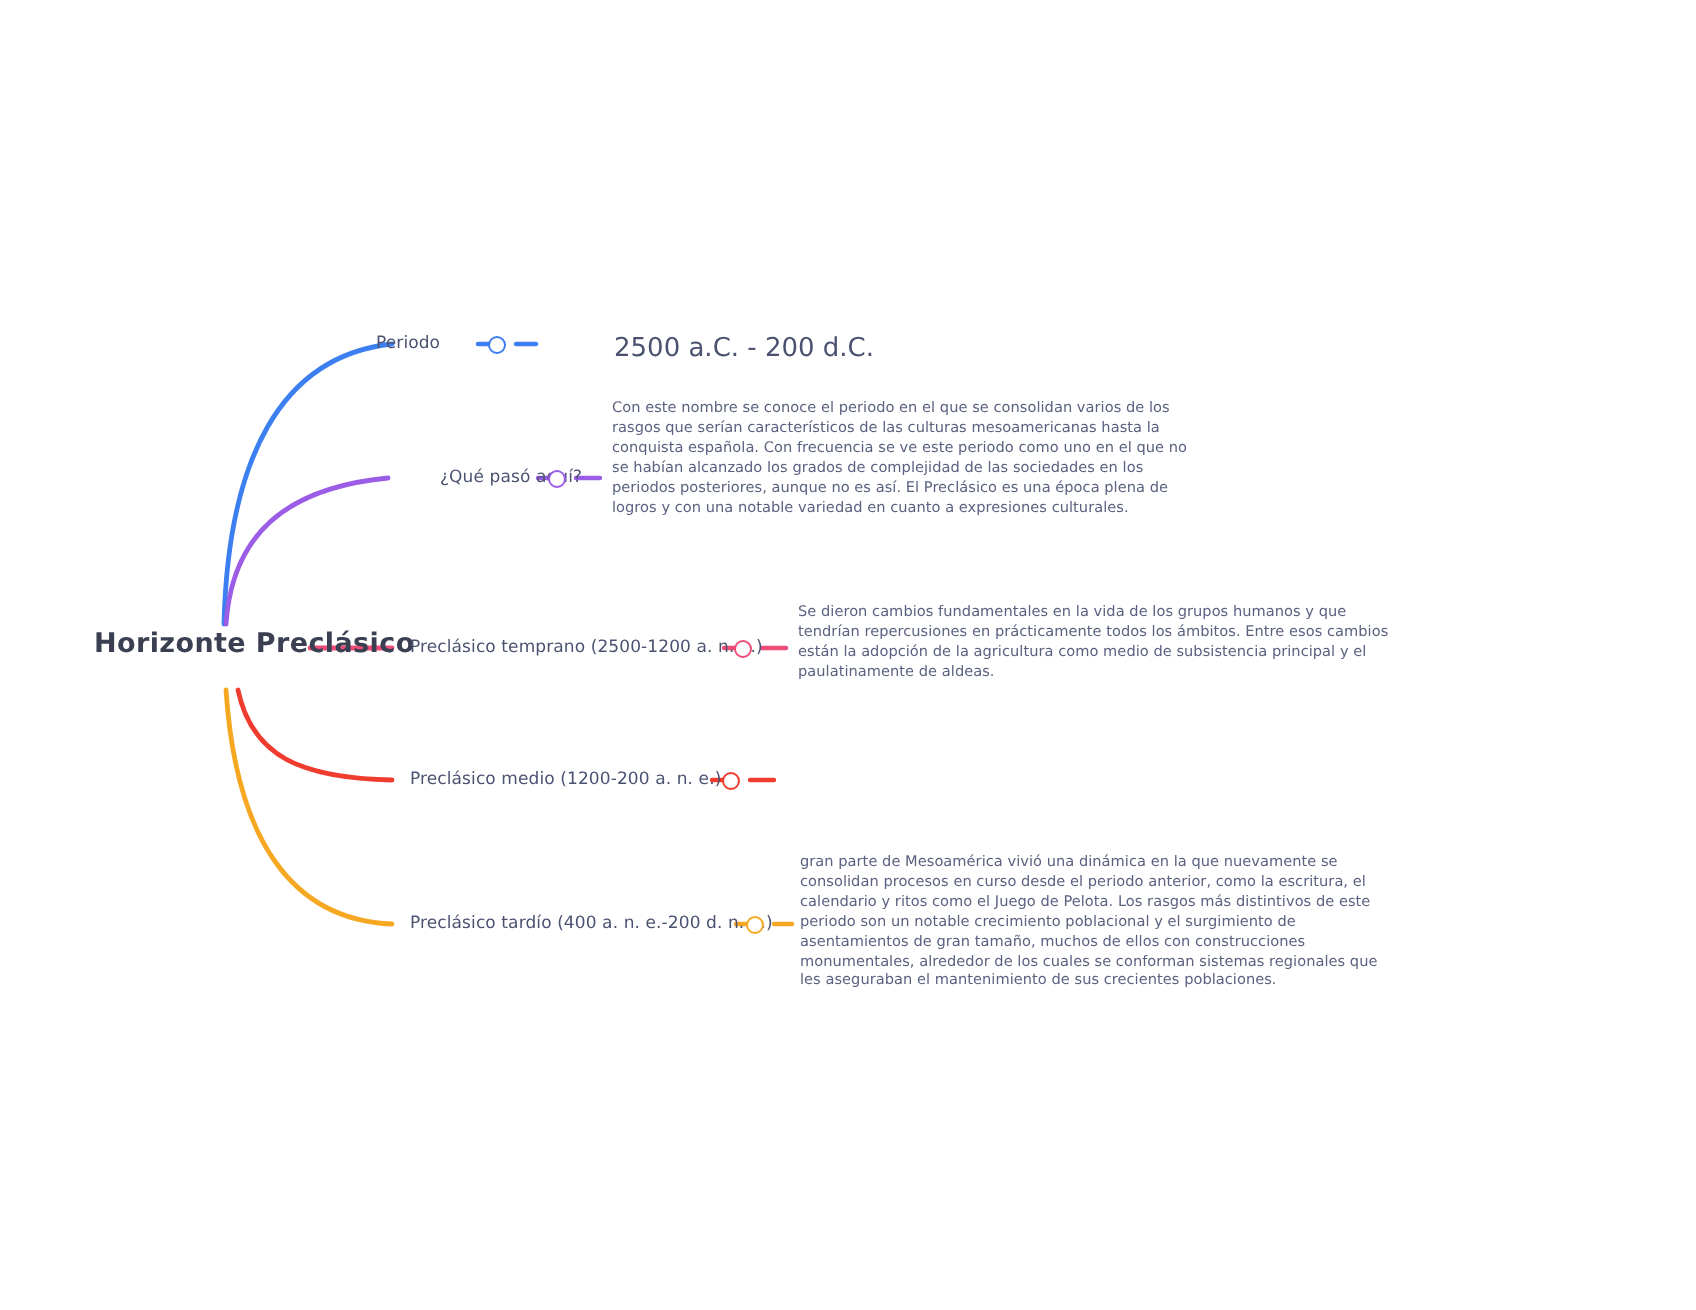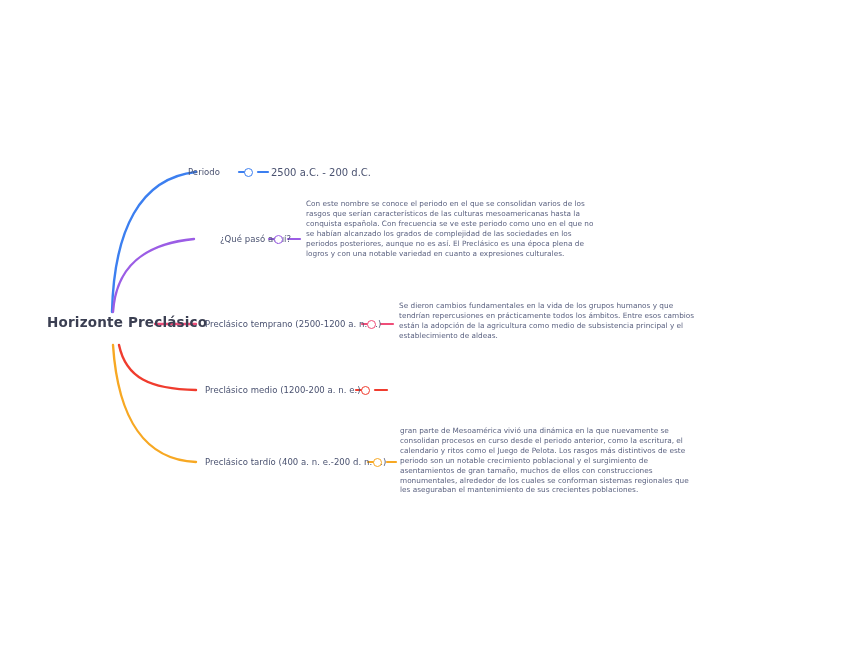--- a/index.html
+++ b/index.html
@@ -40,23 +40,24 @@
   }
   .branch-label {
     position: absolute;
     font-size: 8.5px;
     color: #4a5270;
     white-space: nowrap;
     letter-spacing: 0.05px;
   }
   .leaf-label {
     position: absolute;
-    font-size: 10px;
+    font-size: 13px;
     color: #4a5270;
     white-space: nowrap;
+    margin-left: 36px;
   }
   .para {
     position: absolute;
     font-size: 7.3px;
     line-height: 9.9px;
     color: #5b6280;
     letter-spacing: 0.02px;
   }
   
   .ring {
@@ -111,21 +112,21 @@
   <div class="branch-label" style="left:188px; top:167px;">Periodo</div>
   <div class="ring blue" style="left:244px; top:167.5px;"></div>
   <div class="leaf-label" style="left:271px; top:167px;">2500 a.C. - 200 d.C.</div>
 
   <div class="branch-label" style="left:200px; top:234px;margin-left:20px;">¿Qué pasó aquí?</div>
   <div class="ring purple" style="left:274px; top:234.5px;"></div>
   <div class="para" style="left:306px; top:199px; width:292px;">Con este nombre se conoce el periodo en el que se consolidan varios de los rasgos que serían característicos de las culturas mesoamericanas hasta la conquista española. Con frecuencia se ve este periodo como uno en el que no se habían alcanzado los grados de complejidad de las sociedades en los periodos posteriores, aunque no es así. El Preclásico es una época plena de logros y con una notable variedad en cuanto a expresiones culturales.</div>
 
   <div class="branch-label" style="left:205px; top:319px;">Preclásico temprano (2500-1200 a. n. e.)</div>
   <div class="ring pink" style="left:367px; top:319.5px;"></div>
-  <div class="para" style="left:399px; top:301px; width:300px;">Se dieron cambios fundamentales en la vida de los grupos humanos y que tendrían repercusiones en prácticamente todos los ámbitos. Entre esos cambios están la adopción de la agricultura como medio de subsistencia principal y el establecimiento de aldeas.</div>
+  <div class="para" style="left:399px; top:301px; width:300px;">Se dieron cambios fundamentales en la vida de los grupos humanos y que tendrían repercusiones en prácticamente todos los ámbitos. Entre esos cambios están la adopción de la agricultura como medio de subsistencia principal y el paulatinamente de aldeas.</div>
 
   <div class="branch-label" style="left:205px; top:385px;">Preclásico medio (1200-200 a. n. e.)</div>
   <div class="ring red" style="left:361px; top:385.5px;"></div>
 
   <div class="branch-label" style="left:205px; top:457px;">Preclásico tardío (400 a. n. e.-200 d. n. e.)</div>
   <div class="ring orange" style="left:373px; top:457.5px;"></div>
   <div class="para" style="left:400px; top:426px; width:300px;">gran parte de Mesoamérica vivió una dinámica en la que nuevamente se consolidan procesos en curso desde el periodo anterior, como la escritura, el calendario y ritos como el Juego de Pelota. Los rasgos más distintivos de este periodo son un notable crecimiento poblacional y el surgimiento de asentamientos de gran tamaño, muchos de ellos con construcciones monumentales, alrededor de los cuales se conforman sistemas regionales que les aseguraban el mantenimiento de sus crecientes poblaciones.</div>
 
 </div>
 

